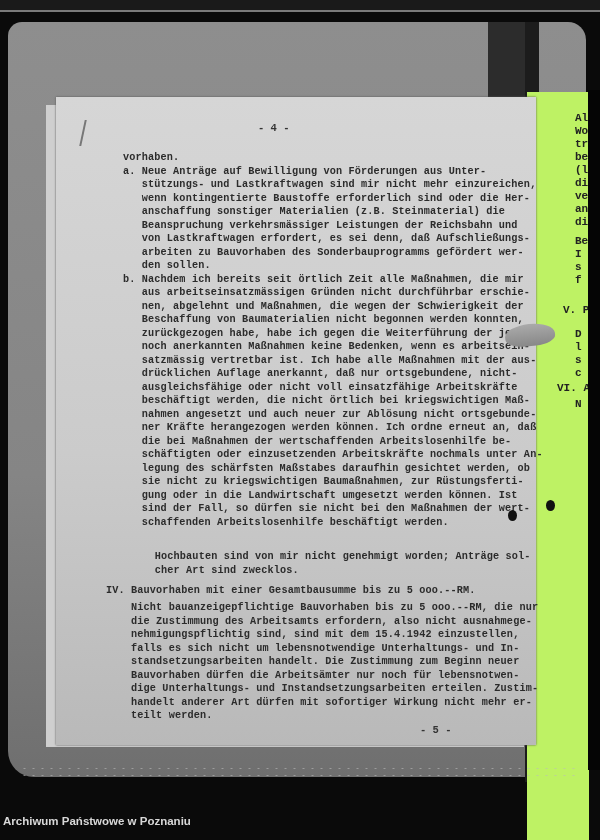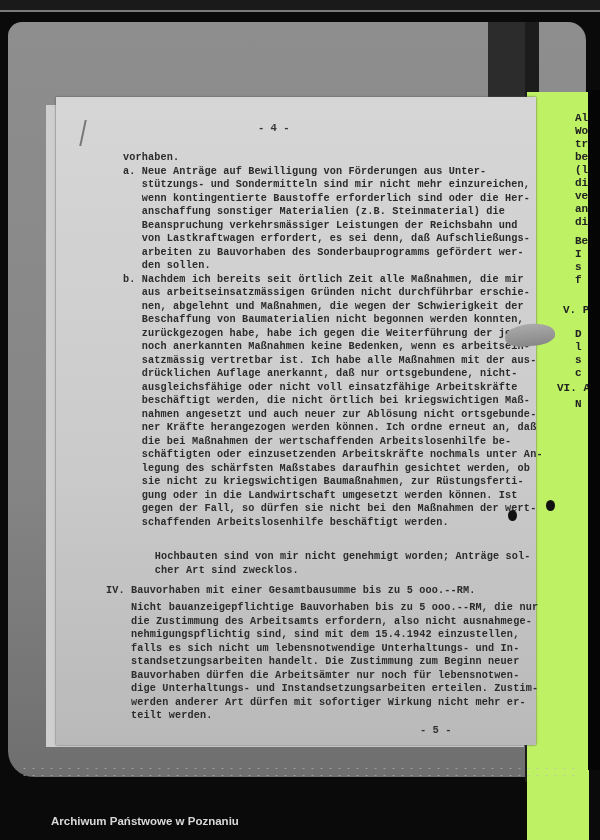--- a/index.html
+++ b/index.html
@@ -47,21 +47,21 @@
     }
     .pagenum { position:absolute; color:#333; font-size:10.5px; font-weight:bold; }
     .dust {
       position:absolute; left:20px; top:765px; width:560px; height:14px;
       background-image:radial-gradient(#bbb 0.8px, transparent 1.2px);
       background-size:9px 7px; opacity:0.6;
     }
     .footer-label {
       position:absolute; left:3px; top:815px;
       font-family:"Liberation Sans","DejaVu Sans",sans-serif;
-      font-size:11.5px; font-weight:bold; color:#d8d8d8;margin-left:48px;
+      font-size:11.5px; font-weight:bold; color:#d8d8d8;
     }
   </style>
 </head>
 <body>
 
 <div class="top-strip"></div>
 <div class="top-line"></div>
 <div class="backing"></div>
 <div class="dark-band"></div>
 <div class="dark-band2"></div>
@@ -92,21 +92,21 @@
 
 <div class="under-sheet"></div>
 
 <div class="page"></div>
 <div class="pen-mark"></div>
 
 <div class="pagenum" style="left:258px;top:122px">- 4 -</div>
 
 <div class="text" style="left:123px;top:151px"><span>vorhaben.</span>
 <span>a. Neue Anträge auf Bewilligung von Förderungen aus Unter-</span>
-<span>   stützungs- und Sondermitteln sind mir nicht mehr einzureichen,</span>
+<span>   stützungs- und Lastkraftwagen sind mir nicht mehr einzureichen,</span>
 <span>   wenn kontingentierte Baustoffe erforderlich sind oder die Her-</span>
 <span>   anschaffung sonstiger Materialien (z.B. Steinmaterial) die</span>
 <span>   Beanspruchung verkehrsmässiger Leistungen der Reichsbahn und</span>
 <span>   von Lastkraftwagen erfordert, es sei denn, daß Aufschließungs-</span>
 <span>   arbeiten zu Bauvorhaben des Sonderbauprogramms gefördert wer-</span>
 <span>   den sollen.</span>
 <span>b. Nachdem ich bereits seit örtlich Zeit alle Maßnahmen, die mir</span>
 <span>   aus arbeitseinsatzmässigen Gründen nicht durchführbar erschie-</span>
 <span>   nen, abgelehnt und Maßnahmen, die wegen der Schwierigkeit der</span>
 <span>   Beschaffung von Baumaterialien nicht begonnen werden konnten,</span>
@@ -116,36 +116,36 @@
 <span>   drücklichen Auflage anerkannt, daß nur ortsgebundene, nicht-</span>
 <span>   ausgleichsfähige oder nicht voll einsatzfähige Arbeitskräfte</span>
 <span>   beschäftigt werden, die nicht örtlich bei kriegswichtigen Maß-</span>
 <span>   nahmen angesetzt und auch neuer zur Ablösung nicht ortsgebunde-</span>
 <span>   ner Kräfte herangezogen werden können. Ich ordne erneut an, daß</span>
 <span>   die bei Maßnahmen der wertschaffenden Arbeitslosenhilfe be-</span>
 <span>   schäftigten oder einzusetzenden Arbeitskräfte nochmals unter An-</span>
 <span>   legung des schärfsten Maßstabes daraufhin gesichtet werden, ob</span>
 <span>   sie nicht zu kriegswichtigen Baumaßnahmen, zur Rüstungsferti-</span>
 <span>   gung oder in die Landwirtschaft umgesetzt werden können. Ist</span>
-<span>   gegen der Fall, so dürfen sie nicht bei den Maßnahmen der wert-</span>
+<span>   sind der Fall, so dürfen sie nicht bei den Maßnahmen der wert-</span>
 <span>   schaffenden Arbeitslosenhilfe beschäftigt werden.</span></div>
 
 <div class="text" style="left:136px;top:550px"><span>   Hochbauten sind von mir nicht genehmigt worden; Anträge sol-</span>
 <span>   cher Art sind zwecklos.</span></div>
 
 <div class="text" style="left:106px;top:584px">IV. Bauvorhaben mit einer Gesamtbausumme bis zu 5 ooo.--RM.</div>
 
 <div class="text" style="left:106px;top:601px"><span>    Nicht bauanzeigepflichtige Bauvorhaben bis zu 5 ooo.--RM, die nur</span>
 <span>    die Zustimmung des Arbeitsamts erfordern, also nicht ausnahmege-</span>
 <span>    nehmigungspflichtig sind, sind mit dem 15.4.1942 einzustellen,</span>
 <span>    falls es sich nicht um lebensnotwendige Unterhaltungs- und In-</span>
 <span>    standsetzungsarbeiten handelt. Die Zustimmung zum Beginn neuer</span>
 <span>    Bauvorhaben dürfen die Arbeitsämter nur noch für lebensnotwen-</span>
 <span>    dige Unterhaltungs- und Instandsetzungsarbeiten erteilen. Zustim-</span>
-<span>    werden anderer Art dürfen mit sofortiger Wirkung nicht mehr er-</span>
+<span>    handelt anderer Art dürfen mit sofortiger Wirkung nicht mehr er-</span>
 <span>    teilt werden.</span></div>
 
 <div class="pagenum" style="left:420px;top:724px">- 5 -</div>
 
 <div class="clip"></div>
 <div class="hole" style="left:508px;top:510px"></div>
 <div class="hole" style="left:546px;top:500px"></div>
 
 <div class="dust"></div>
 

